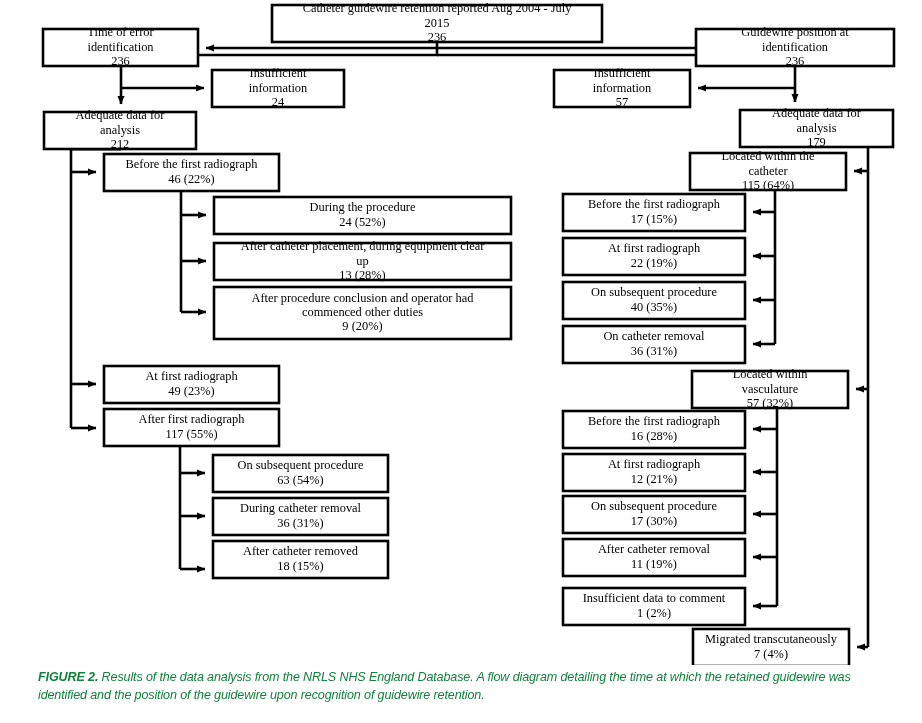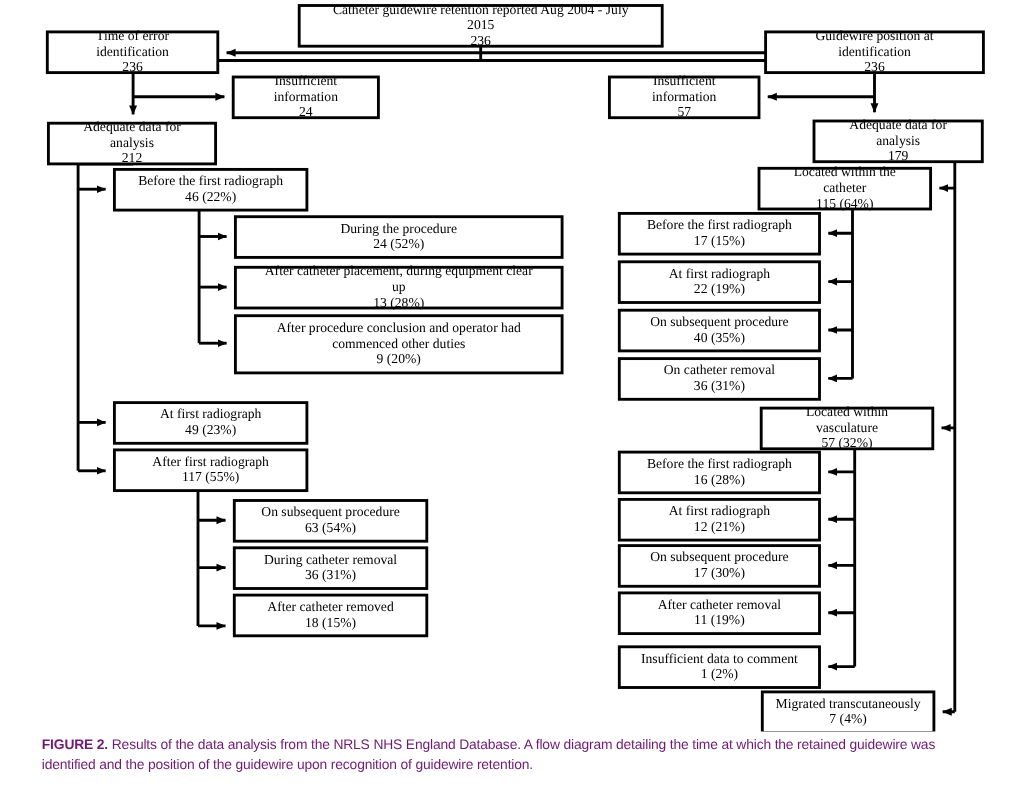--- a/index.html
+++ b/index.html
@@ -22,22 +22,23 @@
     dominant-baseline:middle;
   }
   .caption{
     position:absolute;
     left:38px;
     top:668px;
     width:850px;
     font-family:"Liberation Sans", sans-serif;
     font-size:12.6px;
     line-height:1.45;
-    color:#701a75;
+    color:#15803d;
     letter-spacing:-0.15px;
+    font-style:italic;
   }
   .caption b{font-weight:bold;}
 </style>
 </head>
 <body>
 
 <div id="figure-root">
 
   <svg id="flow" viewBox="0 0 922 665">
     <defs>

